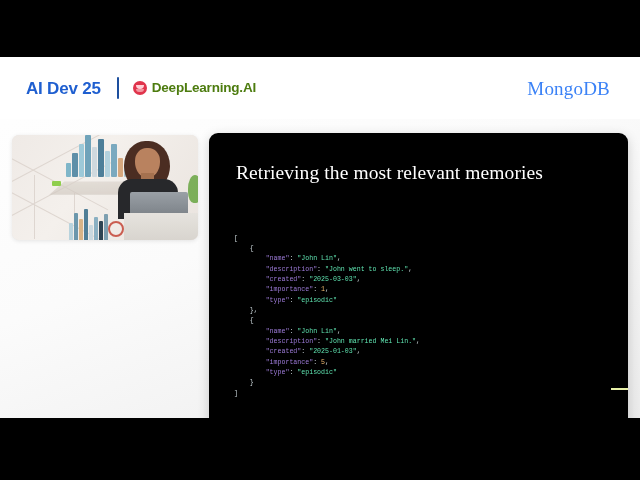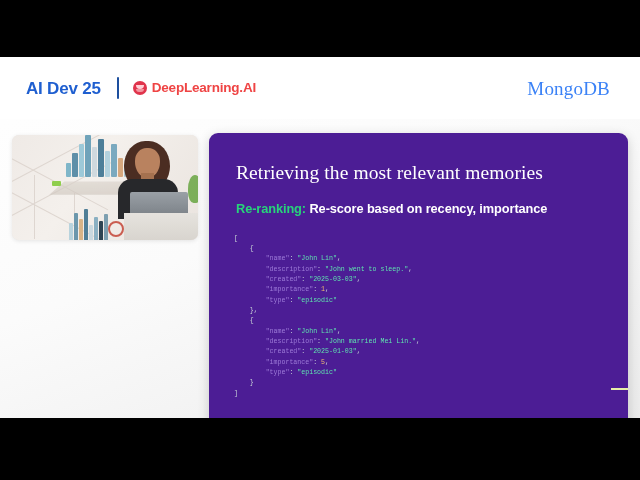--- a/index.html
+++ b/index.html
@@ -108,21 +108,21 @@
     top: 7.5px;
     width: 8px;
     height: 3px;
     border-radius: 0 0 8px 8px;
     background: #f2949f;
   }
   #dlai-text {
     font-family: "Liberation Sans", sans-serif;
     font-weight: bold;
     font-size: 13.5px;
-    color: #ef4444;
+    color: #4d7c0f;
     letter-spacing: -0.2px;
     line-height: 1;
     white-space: nowrap;
   }
 
   #mongo-brand {
     position: absolute;
     right: 30px;
     top: 17px;
     display: flex;
@@ -294,21 +294,21 @@
     opacity: 0.8;
   }
 
   
   #dark-panel {
     position: absolute;
     left: 209px;
     top: 76px;
     width: 419px;
     height: 298px;
-    background: #4c1d95;
+    background: #000000;
     border-radius: 9px;
     overflow: hidden;
     box-shadow: 0 3px 12px rgba(0,0,0,0.18);
   }
   #panel-leaf {
     position: absolute;
     right: 20px;
     top: 13px;
     width: 9px;
     height: 15px;
@@ -460,23 +460,20 @@
     </div>
 
     <div id="dark-panel">
 
       <span class="leaf" id="panel-leaf">
         <span class="leaf-body"></span>
       </span>
 
       <div id="panel-title">Retrieving the most relevant memories</div>
 
-      <div id="panel-subtitle">
-        <span class="hl">Re-ranking:</span><span> Re-score based on recency, importance</span>
-      </div>
 
       <pre id="code-block"><span><span></span><span class="tok-punc">[</span></span>
 <span><span>    </span><span class="tok-punc">{</span></span>
 <span><span>        </span><span class="tok-key">"name"</span><span class="tok-punc">: </span><span class="tok-str">"John Lin"</span><span class="tok-punc">,</span></span>
 <span><span>        </span><span class="tok-key">"description"</span><span class="tok-punc">: </span><span class="tok-str">"John went to sleep."</span><span class="tok-punc">,</span></span>
 <span><span>        </span><span class="tok-key">"created"</span><span class="tok-punc">: </span><span class="tok-str">"2025-03-03"</span><span class="tok-punc">,</span></span>
 <span><span>        </span><span class="tok-key">"importance"</span><span class="tok-punc">: </span><span class="tok-num">1</span><span class="tok-punc">,</span></span>
 <span><span>        </span><span class="tok-key">"type"</span><span class="tok-punc">: </span><span class="tok-str">"episodic"</span></span>
 <span><span>    </span><span class="tok-punc">},</span></span>
 <span><span>    </span><span class="tok-punc">{</span></span>

